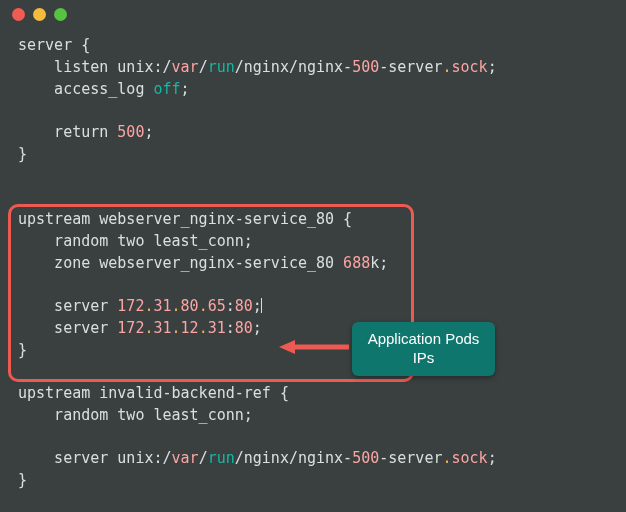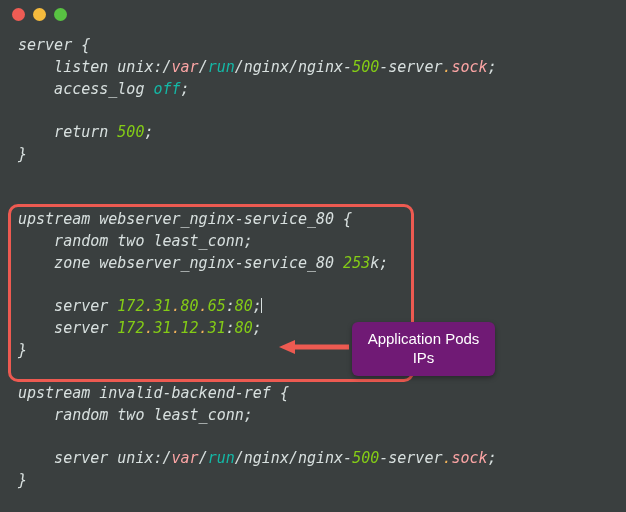--- a/index.html
+++ b/index.html
@@ -34,40 +34,40 @@
   .dot.green  { background: #58c242; }
 
   pre.code {
     margin: 0;
     padding: 14px 18px 0 18px;
     line-height: 1.45;
     white-space: pre;
   }
   .kw      { color: #14b8a6; }      
   .red-kw  { color: #fca5a5; }      
-  .num     { color: #84cc16; }      
+  .num     { color: #fca5a5; }      
   .dot-sep { color: #f3b45b; }      
-  .plain   { color: #d8e0df; font-style: italic; }
+  .plain   { color: #d8e0df; }
 
   .highlight-box {
     position: absolute;
     left: 8px;
     top: 204px;
     width: 400px;
     height: 172px;
     border: 3px solid #ed5a51;
     border-radius: 10px;
     pointer-events: none;
   }
 
   .callout {
     position: absolute;
     left: 352px;
     top: 322px;
-    background: #701a75;
+    background: #0f766e;
     color: #ffffff;
     font-family: -apple-system, "Helvetica Neue", Arial, sans-serif;
     font-size: 15px;
     font-weight: 500;
     text-align: center;
     padding: 8px 14px;
     border-radius: 6px;
     line-height: 1.25;
     box-shadow: 0 2px 5px rgba(0,0,0,0.35);
     white-space: pre-line;
@@ -105,21 +105,21 @@
   <pre class="code"><span class="plain">server {</span>
 <span class="plain"><span>    listen unix:/</span><span class="red-kw">var</span><span>/</span><span class="kw">run</span><span>/nginx/nginx-</span><span class="num">500</span><span>-server</span><span class="dot-sep">.</span><span class="red-kw">sock</span><span>;</span></span>
 <span class="plain"><span>    access_log </span><span class="kw">off</span><span>;</span></span>
 
 <span class="plain"><span>    return </span><span class="num">500</span><span>;</span></span>
 <span class="plain">}</span>
 
 
 <span class="plain">upstream webserver_nginx-service_80 {</span>
 <span class="plain">    random two least_conn;</span>
-<span class="plain"><span>    zone webserver_nginx-service_80 </span><span class="num">253</span><span>k;</span></span>
+<span class="plain"><span>    zone webserver_nginx-service_80 </span><span class="num">688</span><span>k;</span></span>
 
 <span class="plain"><span>    server </span><span class="num">172</span><span class="dot-sep">.</span><span class="num">31</span><span class="dot-sep">.</span><span class="num">80</span><span class="dot-sep">.</span><span class="num">65</span><span>:</span><span class="num">80</span><span>;</span><span class="cursor-bar"></span></span>
 <span class="plain"><span>    server </span><span class="num">172</span><span class="dot-sep">.</span><span class="num">31</span><span class="dot-sep">.</span><span class="num">12</span><span class="dot-sep">.</span><span class="num">31</span><span>:</span><span class="num">80</span><span>;</span></span>
 <span class="plain">}</span>
 
 <span class="plain">upstream invalid-backend-ref {</span>
 <span class="plain">    random two least_conn;</span>
 
 <span class="plain"><span>    server unix:/</span><span class="red-kw">var</span><span>/</span><span class="kw">run</span><span>/nginx/nginx-</span><span class="num">500</span><span>-server</span><span class="dot-sep">.</span><span class="red-kw">sock</span><span>;</span></span>
 <span class="plain">}</span></pre>

